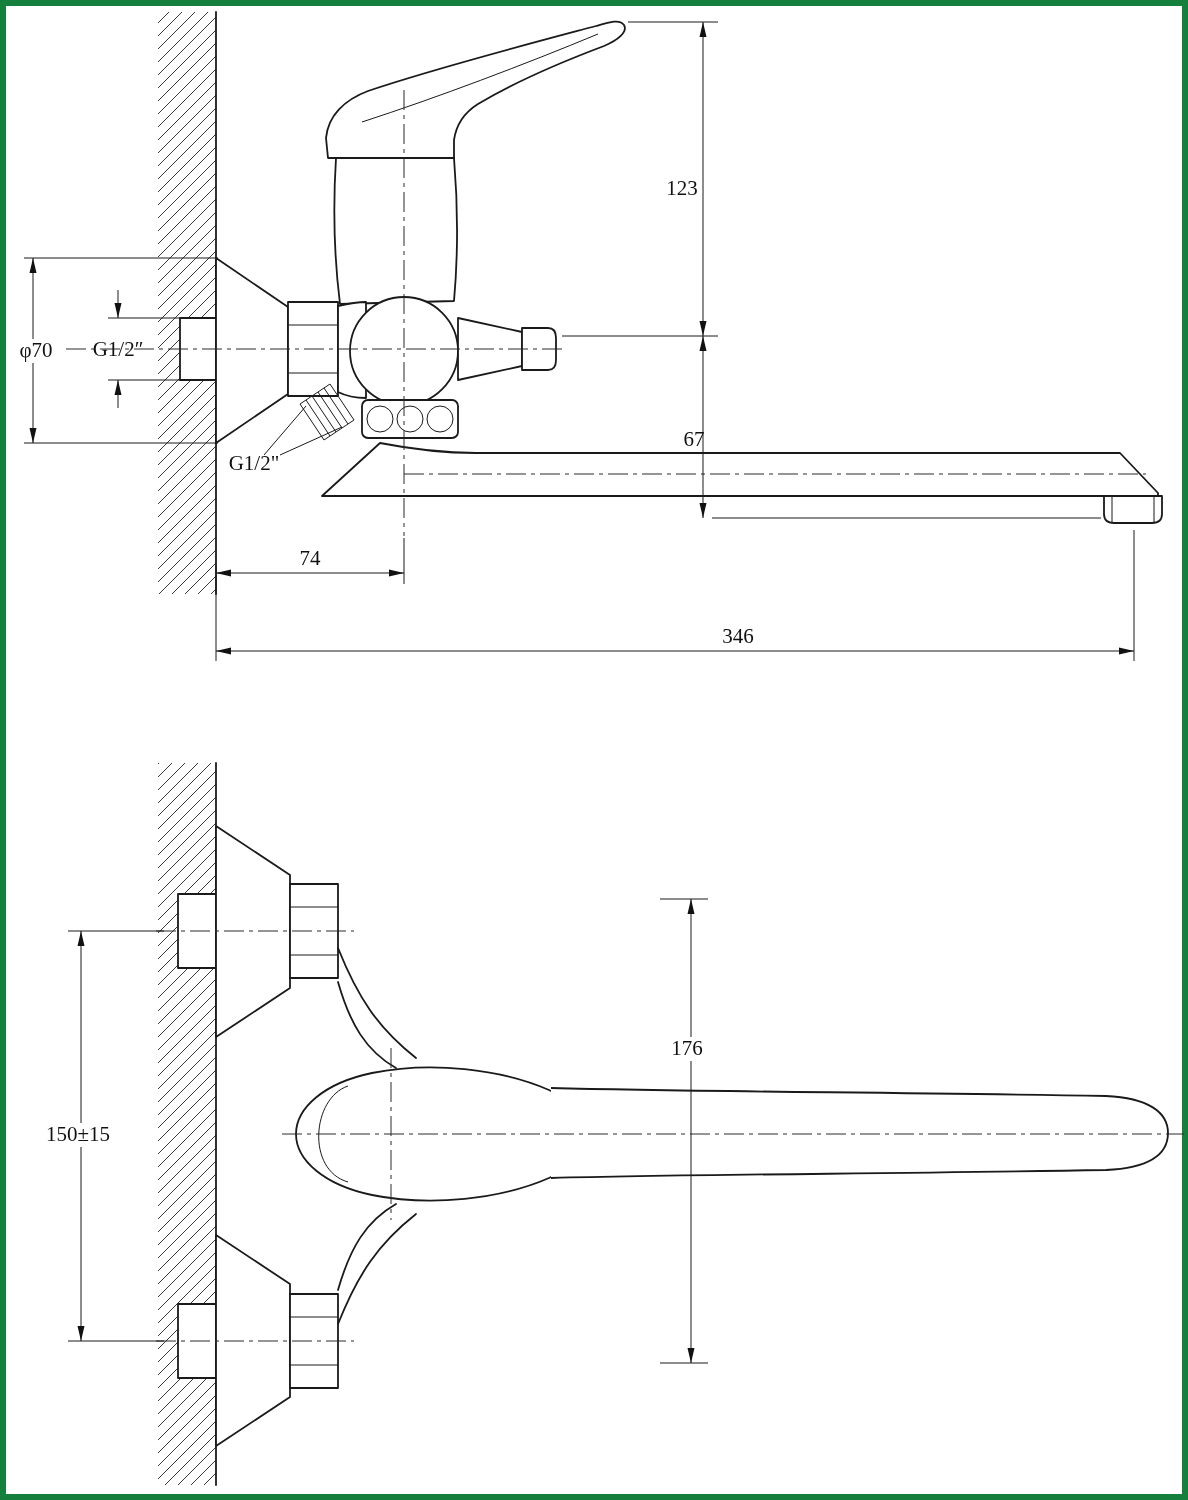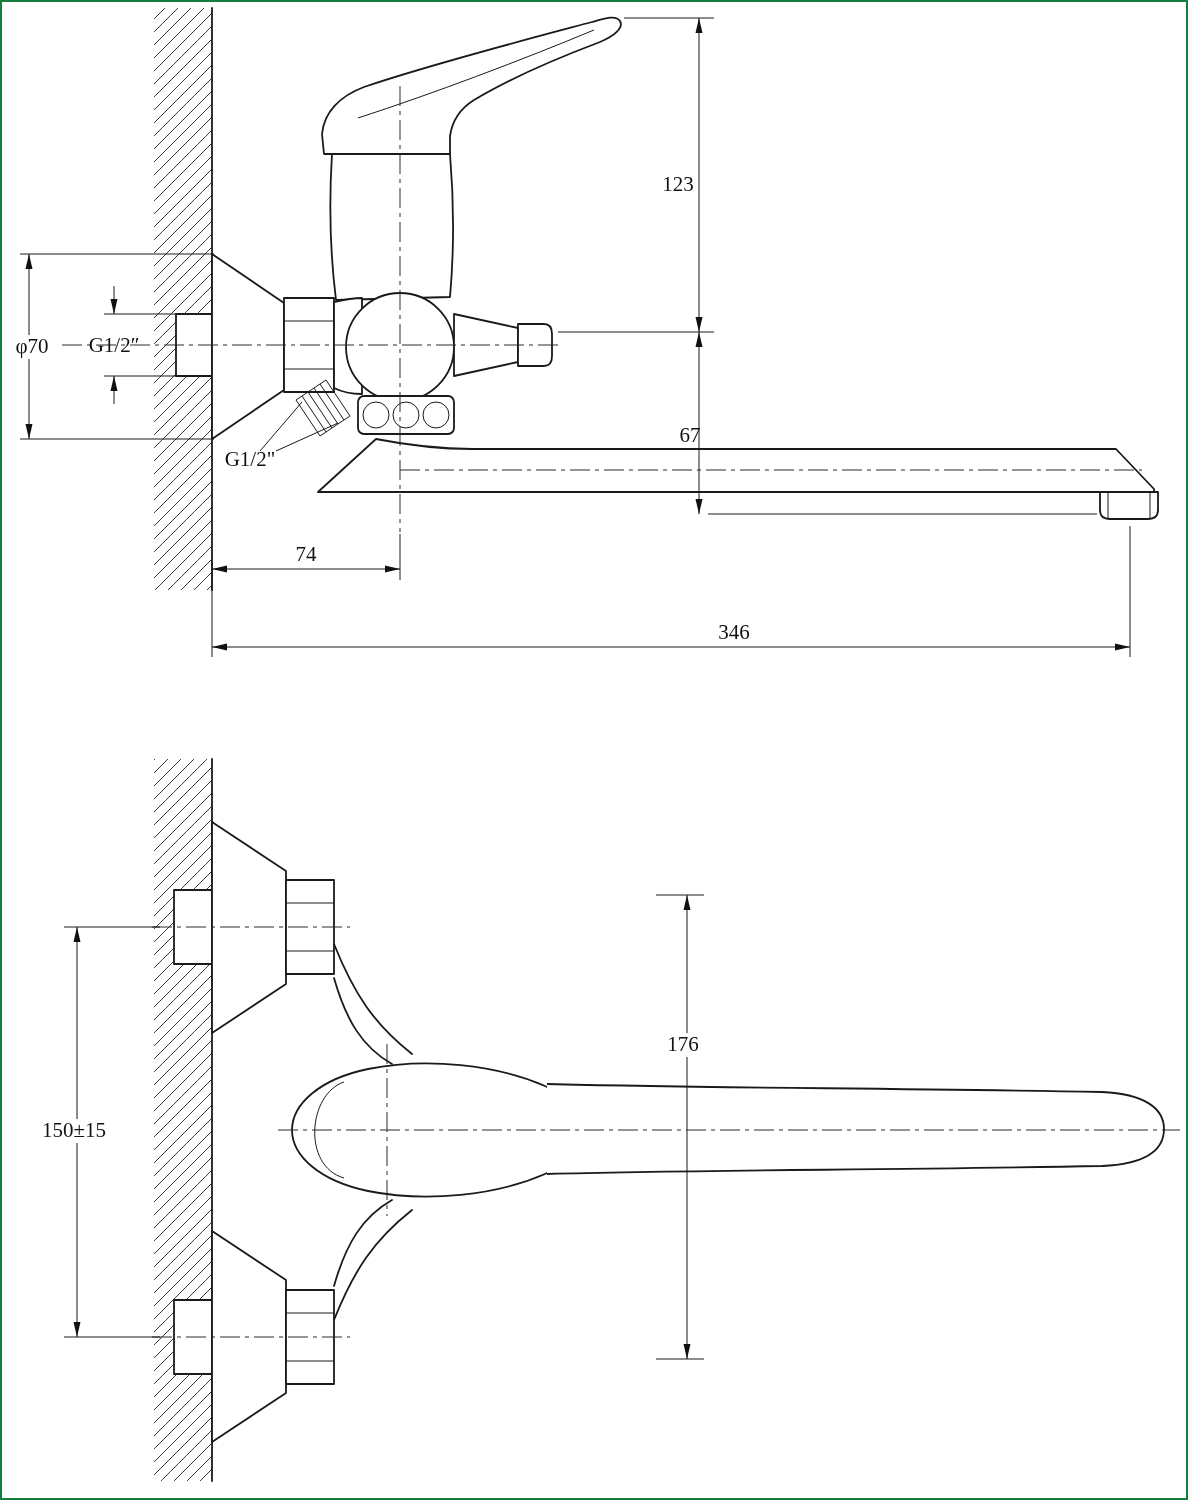--- a/index.html
+++ b/index.html
@@ -1,16 +1,16 @@
 <!DOCTYPE html>
 <html><head>
 <meta charset="utf-8">
 <style>
   html,body{margin:0;padding:0;background:#fff;}
-  .sheet{width:1188px;height:1500px;position:relative;background:#fff;border:2px solid #15803d;box-sizing:border-box;}
+  .sheet{width:1188px;height:1500px;position:relative;background:#fff;border:6px solid #15803d;box-sizing:border-box;}
   svg{display:block;}
   .ol{fill:#fff;stroke:#1a1a1a;stroke-width:1.8;stroke-linejoin:round;}
   .ln{stroke:#1a1a1a;stroke-width:1.8;fill:none;stroke-linecap:round;}
   .thin{stroke:#1a1a1a;stroke-width:1;fill:none;}
   .cl{stroke:#2a2a2a;stroke-width:1;fill:none;stroke-dasharray:20 5 4 5;}
   .dim{stroke:#1a1a1a;stroke-width:1;fill:none;}
   .txt{font-family:"Liberation Serif",serif;font-size:21px;fill:#111;text-anchor:middle;}
   .bg{fill:#fff;}
 </style>
 </head>

